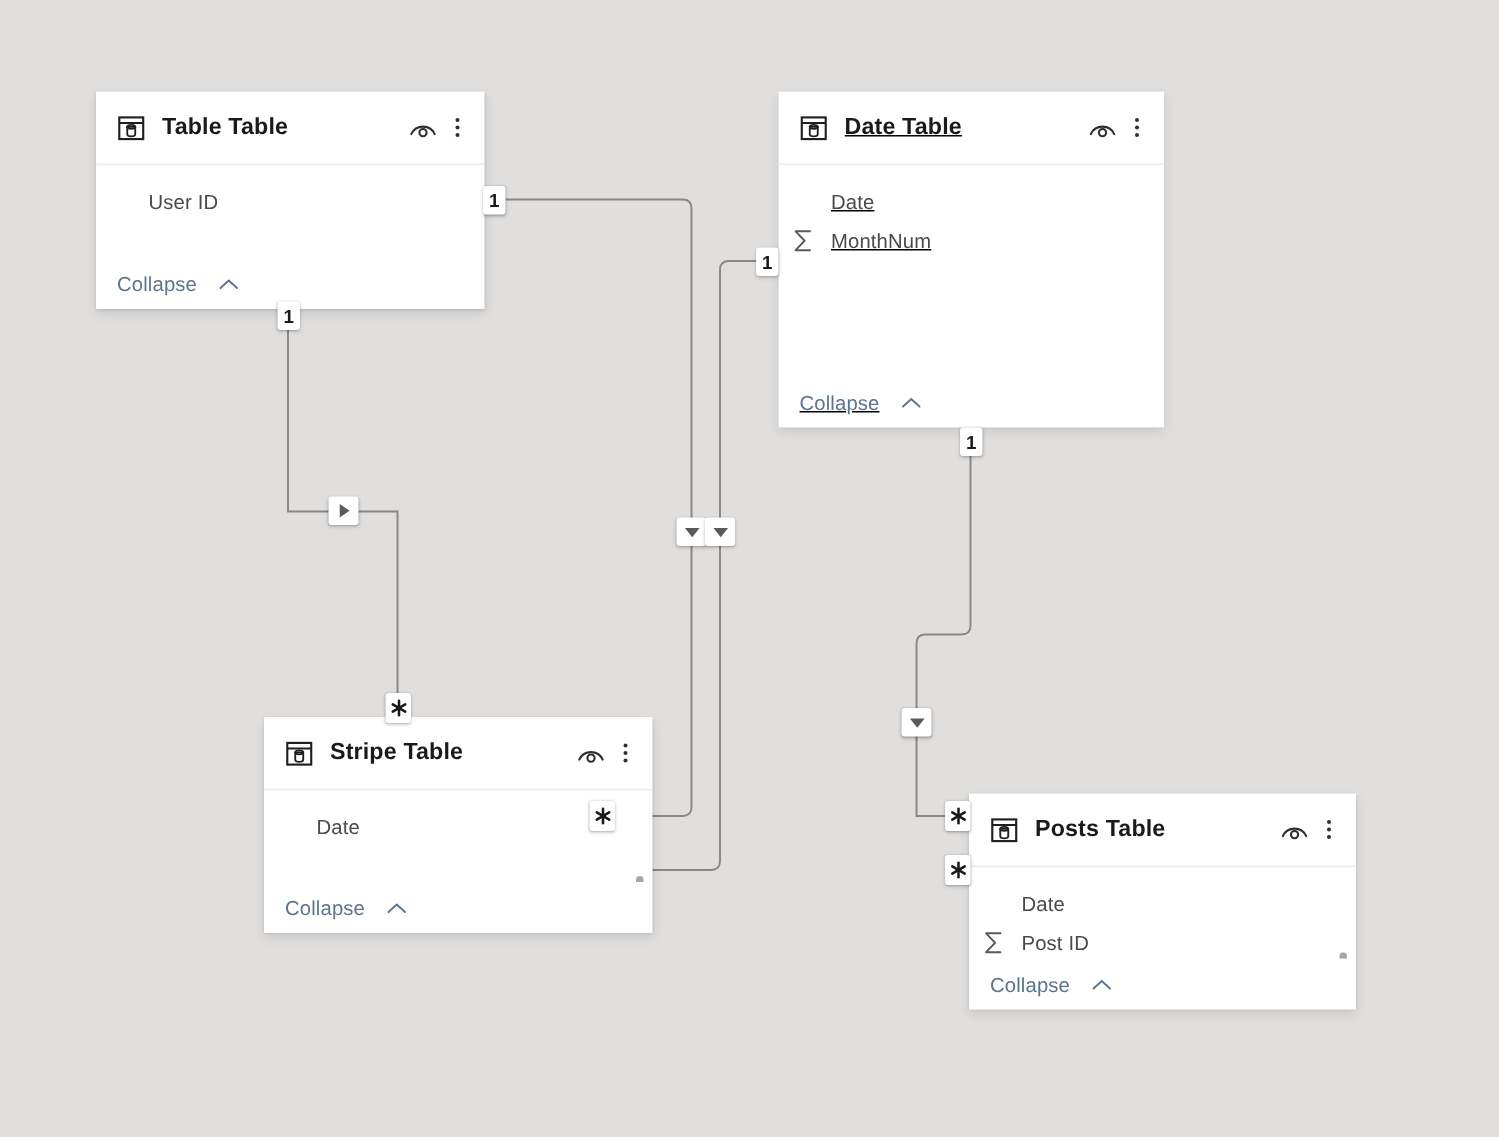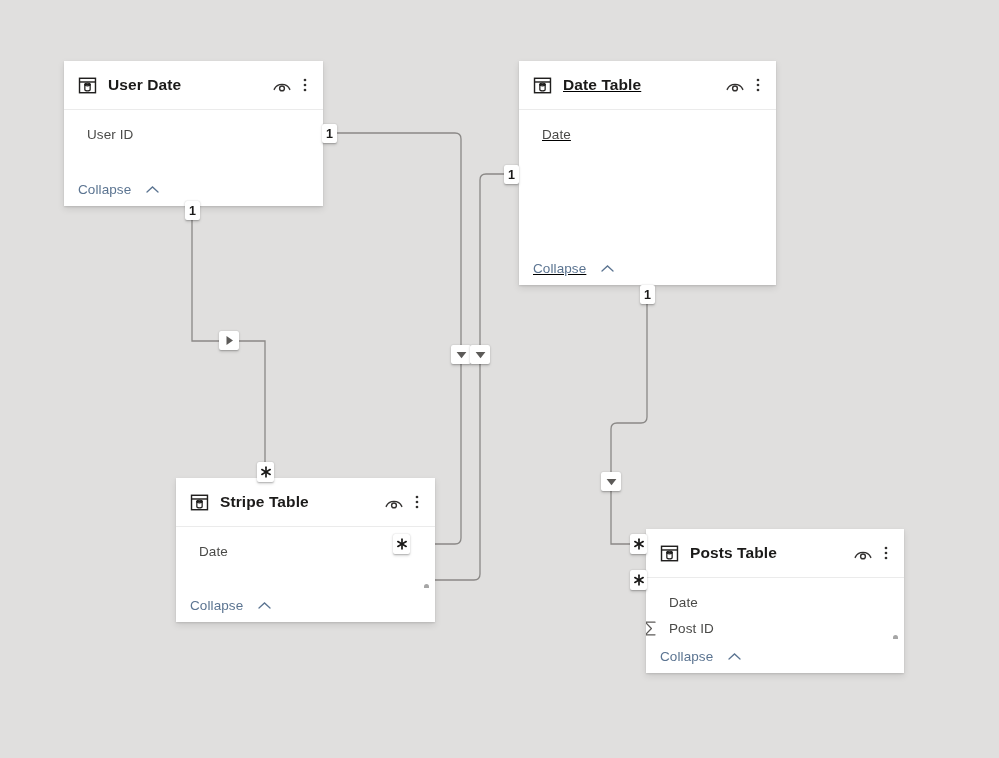--- a/index.html
+++ b/index.html
@@ -84,21 +84,21 @@
   .card-body {
     flex: 1 1 auto;
     position: relative;
     padding-top: 11px;
     overflow: hidden;
   }
   .field-row {
     height: 26px;
     display: flex;
     align-items: center;
-    padding-left: 10px;
+    padding-left: 22px;
     box-sizing: border-box;
   }
   .sigma {
     width: 17px;
     height: 17px;
     margin-left: -14px;
     margin-right: 10px;
     flex: 0 0 auto;
     display: block;
   }
@@ -177,21 +177,21 @@
   </svg>
 
   <div class="table-card" style="left:64px; top:61px; width:259px; height:145px;">
     <div class="card-header">
       <svg class="tbl-icon" viewBox="0 0 20 20">
         <rect x="1.6" y="2.4" width="16.8" height="15.2" fill="none" stroke="#201f1e" stroke-width="1.5"></rect>
         <line x1="1.6" y1="6.3" x2="18.4" y2="6.3" stroke="#201f1e" stroke-width="1.5"></line>
         <path d="M7.2 9.0 h5.6 v5.2 a2.8 1.5 0 0 1 -5.6 0 z" fill="none" stroke="#201f1e" stroke-width="1.3"></path>
         <ellipse cx="10" cy="9.0" rx="2.8" ry="1.4" fill="none" stroke="#201f1e" stroke-width="1.3"></ellipse>
       </svg>
-      <div class="card-title">User Date</div>
+      <div class="card-title">Table Table</div>
       <span class="hdr-btn">
         <svg class="eye-icon" viewBox="0 0 20 14">
           <path d="M2.2 11.4 A8.6 8.6 0 0 1 17.8 11.4" fill="none" stroke="#32302f" stroke-width="1.4" stroke-linecap="round"></path>
           <circle cx="10" cy="10.4" r="2.4" fill="none" stroke="#32302f" stroke-width="1.4"></circle>
         </svg>
       </span>
       <span class="hdr-btn">
         <svg class="more-icon" viewBox="0 0 16 18">
           <circle cx="8" cy="4" r="1.35" fill="#32302f"></circle>
           <circle cx="8" cy="9" r="1.35" fill="#32302f"></circle>
@@ -234,20 +234,26 @@
           <circle cx="8" cy="4" r="1.35" fill="#32302f"></circle>
           <circle cx="8" cy="9" r="1.35" fill="#32302f"></circle>
           <circle cx="8" cy="14" r="1.35" fill="#32302f"></circle>
         </svg>
       </span>
     </div>
     <div class="card-body">
       <div class="field-row indent">
         <span class="field-name">Date</span>
       </div>
+      <div class="field-row">
+        <svg class="sigma" viewBox="0 0 17 17">
+          <path d="M13 2.2 H3.4 L9.4 8.5 L3.4 14.8 H13" fill="none" stroke="#5c5a58" stroke-width="1.25" stroke-linejoin="round" stroke-linecap="round"></path>
+        </svg>
+        <span class="field-name">MonthNum</span>
+      </div>
     </div>
     <div class="card-footer">
       <span class="collapse-link">
         <span>Collapse</span>
         <svg class="chev" viewBox="0 0 13 9">
           <path d="M1 7 L6.5 2 L12 7" fill="none" stroke="#5b7491" stroke-width="1.3" stroke-linecap="round"></path>
         </svg>
       </span>
     </div>
   </div>

